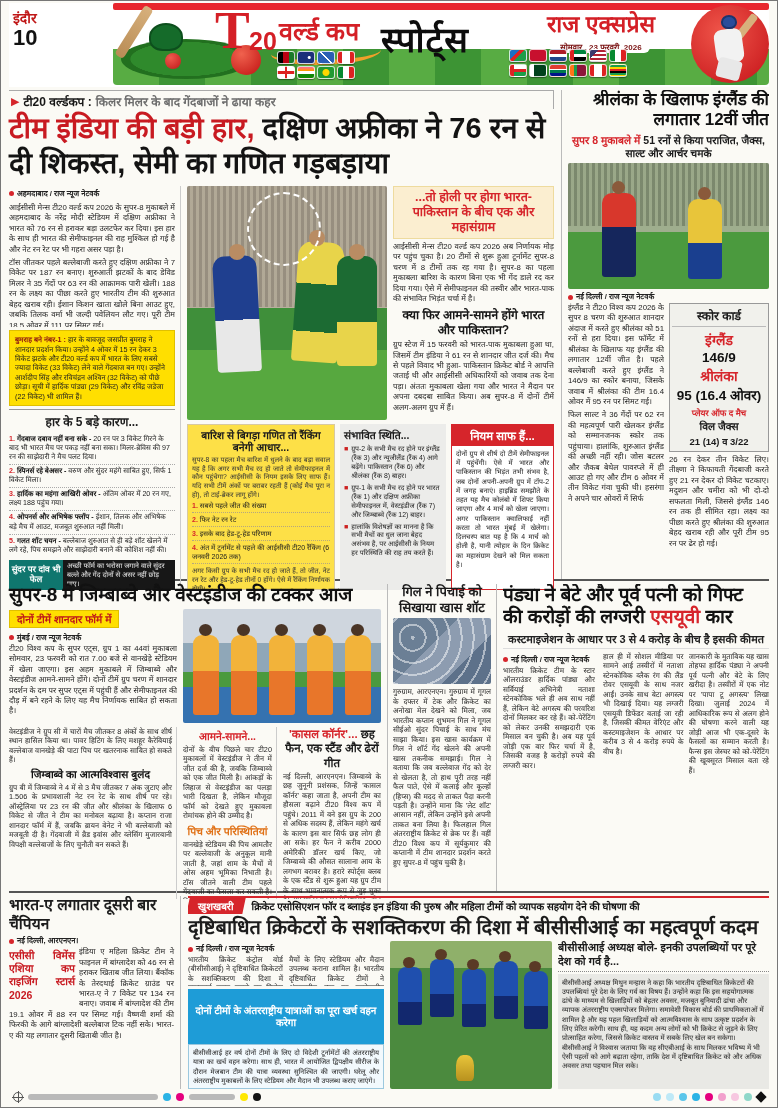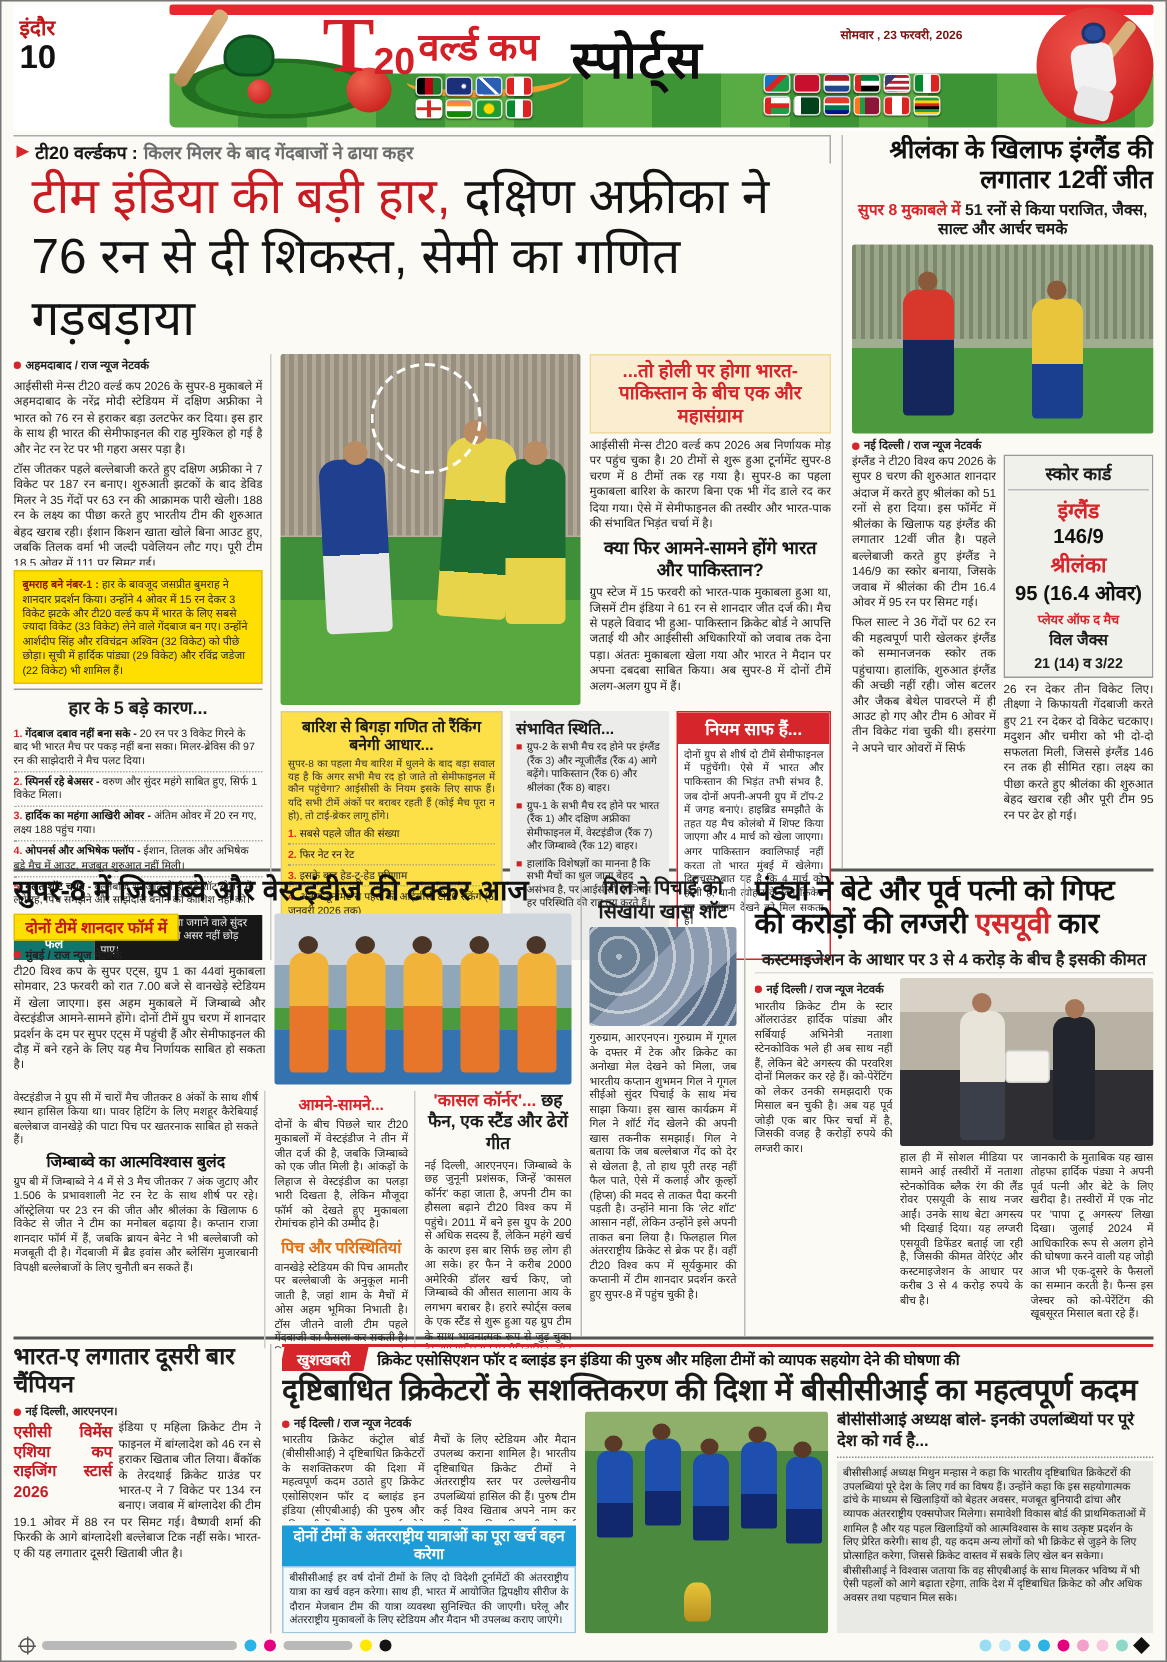--- a/index.html
+++ b/index.html
@@ -58,21 +58,21 @@
 .f-rsa{background:linear-gradient(180deg,#e03c31 33%,#fff 33% 48%,#007a4d 48% 75%,#001489 75%)}
 .f-sl{background:linear-gradient(90deg,#ff7518 22%,#1c9e49 22% 42%,#8d153a 42%)}
 .f-zim{background:repeating-linear-gradient(180deg,#1c9e49 0 2px,#ffd200 2px 4px,#d22 4px 6px,#000 6px 8px)}
 
 .lead-sec{display:flex;gap:7px;height:494px;border-bottom:2px solid #555;padding-top:3px}
 .lead-main{width:545px}
 .kicker{display:flex;align-items:center;gap:4px;height:19px;border-top:1px solid #aaa;border-right:1px solid #aaa;padding:2px 6px 0 2px;margin-bottom:2px}
 .kick-arrow{color:#d6252b;font-size:11px;line-height:1}
 .kick-label{font-weight:800;font-size:12px;color:#171717}
 .kick-rest{font-weight:bold;font-size:12px;color:#6d6d6d}
-.lead-h1{font-size:33px;line-height:1.22;font-weight:400;color:#131313;margin:1px 0 4px 12px}
+.lead-h1{font-size:29px;line-height:1.22;font-weight:700;color:#131313;margin:1px 0 4px 0}
 .lead-h1 .red{color:#c81a21}
 .lead-cols{display:flex;gap:6px;height:404px;overflow:hidden}
 .lc1{width:172px;display:flex;flex-direction:column;gap:3px;border-right:1px solid #ccc;padding-right:5px}
 .lc1 .bodywrap{flex:1;overflow:hidden}
 .bumrah{background:#ffdf00;border:1px solid #e0c000;padding:4px 5px;font-size:7.2px;line-height:1.3}
 .bumrah b{color:#8d1313}
 .reasons{border-top:1px solid #999;padding-top:2px}
 .reasons h4{text-align:center;font-size:12px;font-weight:800;margin:1px 0 3px}
 .r-item{font-size:7.1px;line-height:1.28;border-bottom:1px dotted #aaa;padding:2px 0}
 .r-item .rn{color:#d6252b;font-weight:800}
@@ -150,21 +150,21 @@
 .gill{width:110px;border-left:1px solid #bbb;border-right:1px solid #bbb;padding:0 5px;overflow:hidden}
 .gill-h{font-size:13px;font-weight:800;text-align:center;line-height:1.2;margin-bottom:3px}
 .gill-photo{height:66px;background:linear-gradient(135deg,#6b7f95 0 40%,#8d9cb0 40% 70%,#5d718a 70%);border-radius:2px;position:relative;overflow:hidden;margin-bottom:3px}
 .gp-dots{position:absolute;inset:0;background:repeating-radial-gradient(circle at 20% 30%,rgba(255,255,255,.5) 0 2px,transparent 2px 12px)}
 .pandya{flex:1;overflow:hidden}
 .pan-h2{font-size:19px;font-weight:800;line-height:1.15;color:#111}
 .pan-h2 .red{color:#d6252b}
 .pan-sub{font-size:11px;font-weight:bold;text-align:center;color:#222;margin:3px 0;border-bottom:1px solid #ddd;padding-bottom:2px}
 .pan-row{display:flex;gap:5px;height:232px;overflow:hidden}
 .pd1{width:92px;overflow:hidden}
-.pd-right{flex:1;display:flex;flex-direction:column;gap:3px}
+.pd-right{flex:1;display:flex;flex-direction:row;gap:3px}
 .pan-photo{height:112px;position:relative;background:linear-gradient(180deg,#d8d2c6 0 20%,#b8b2a4 20% 55%,#2e2e33 55%);border-radius:2px;overflow:hidden}
 .pp-man{position:absolute;left:40px;top:22px;width:30px;height:86px;background:linear-gradient(180deg,#e8e4da 0 55%,#3a3f4a 55%);border-radius:9px 9px 3px 3px}
 .pp-woman{position:absolute;left:102px;top:26px;width:28px;height:82px;background:#23252c;border-radius:9px 9px 3px 3px}
 .pp-gift{position:absolute;left:70px;top:48px;width:30px;height:22px;background:#f4f2ea;border-radius:3px;border:1px solid #ccc}
 .pp-head{position:absolute;width:13px;height:13px;background:#a8775a;border-radius:50%}
 .pan-tcols{flex:1;display:flex;gap:5px;overflow:hidden}
 .pan-tcols>div{flex:1;overflow:hidden}
 
 .bottom{display:flex;gap:7px;height:196px;padding-top:3px}
 .indiaA{width:172px;border-right:1px solid #bbb;padding-right:6px;overflow:hidden}
@@ -173,21 +173,21 @@
 .blind{flex:1;display:flex;flex-direction:column;overflow:hidden}
 .banner{display:flex;align-items:center;height:17px;border-top:2px solid #d6252b;margin-bottom:2px}
 .banner .bn-label{background:#d6252b;color:#fff;font-weight:800;font-size:10px;padding:1px 10px;transform:skewX(-12deg);margin-right:8px}
 .banner .bn-label span{display:inline-block;transform:skewX(12deg)}
 .banner .bn-text{font-size:10px;font-weight:800;color:#151515}
 .blind-h2{font-size:20px;font-weight:800;line-height:1.1;margin:1px 0 3px}
 .blind-row{display:flex;gap:6px;flex:1;overflow:hidden}
 .bl-left{width:196px;display:flex;flex-direction:column}
 .bl-text{flex:1;overflow:hidden;column-count:2;column-gap:6px}
 .travel{margin-top:3px}
-.travel h4{background:#1e9cd7;color:#fff;font-weight:800;font-size:10px;text-align:center;padding:2px 3px;line-height:1.15}
+.travel h4{background:#1e9cd7;color:#fff;font-weight:800;font-size:10px;text-align:center;padding:16px 3px;line-height:1.15}
 .travel .body{border:1px solid #9cc8de;background:#f2f9fd;padding:3px 4px;font-size:6.9px}
 .bl-photo{width:162px;position:relative;background:linear-gradient(180deg,#8fb06a 0 18%,#4b8a3e 18%);border-radius:2px;overflow:hidden}
 .blp-p{position:absolute;width:24px;height:58px;background:linear-gradient(180deg,#1f4fae 0 60%,#12286e 60%);border-radius:8px 8px 2px 2px}
 .blp-p::before{content:"";position:absolute;left:5px;top:-10px;width:12px;height:11px;background:#5a3a26;border-radius:50%}
 .blp-trophy{position:absolute;left:66px;bottom:8px;width:18px;height:26px;background:linear-gradient(#e8c53a,#b8911e);border-radius:40% 40% 20% 20%}
 .bl-quote{flex:1;overflow:hidden}
 .bl-quote h4{font-size:11px;font-weight:800;line-height:1.25;border-bottom:1px dotted #888;padding-bottom:2px;margin-bottom:2px}
 .bl-quote .qbody{background:#e9e9e5;padding:4px;font-size:7px;line-height:1.33;height:130px;overflow:hidden}
 
 .marks{height:15px;display:flex;align-items:center;gap:5px;padding:2px 4px}
@@ -217,20 +217,21 @@
       <div class="t20-helmet"></div>
       <div class="t20-ball"></div>
       <div class="t20-ball2"></div>
       <div class="t20-swoosh"></div>
       <span class="t20-T">T</span>
       <span class="t20-20">20</span>
       <span class="t20-wc">वर्ल्ड कप</span>
     </div>
     <div class="mh-sports">स्पोर्ट्स</div>
     <div class="mh-paper">
+      <div class="p1">राज एक्सप्रेस</div>
       <div class="p2">सोमवार , 23 फरवरी, 2026</div>
     </div>
     <div class="flags ga">
       <div class="flag f-afg"></div>
       <div class="flag f-aus"></div>
       <div class="flag f-sco"></div>
       <div class="flag f-can"></div>
       <div class="flag f-eng"></div>
       <div class="flag f-ind"></div>
       <div class="flag f-bra"></div>

